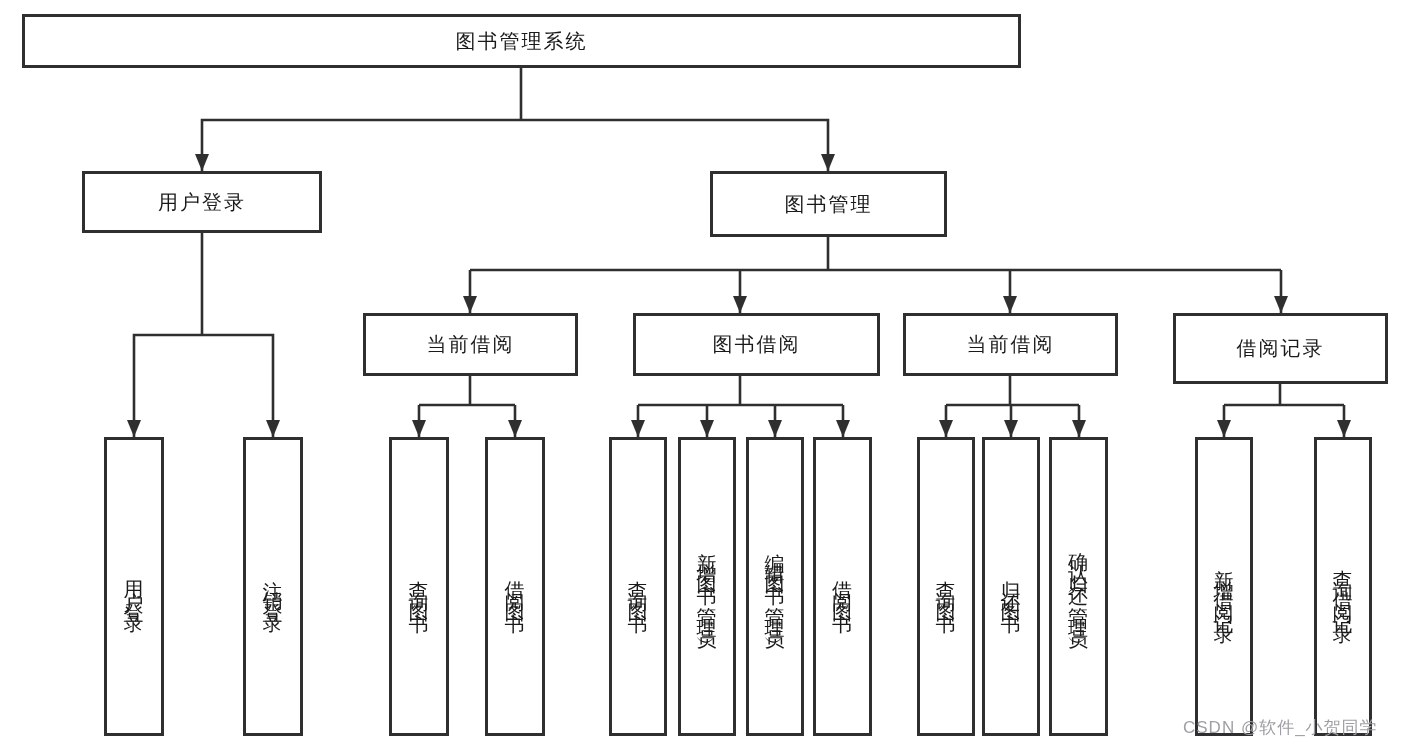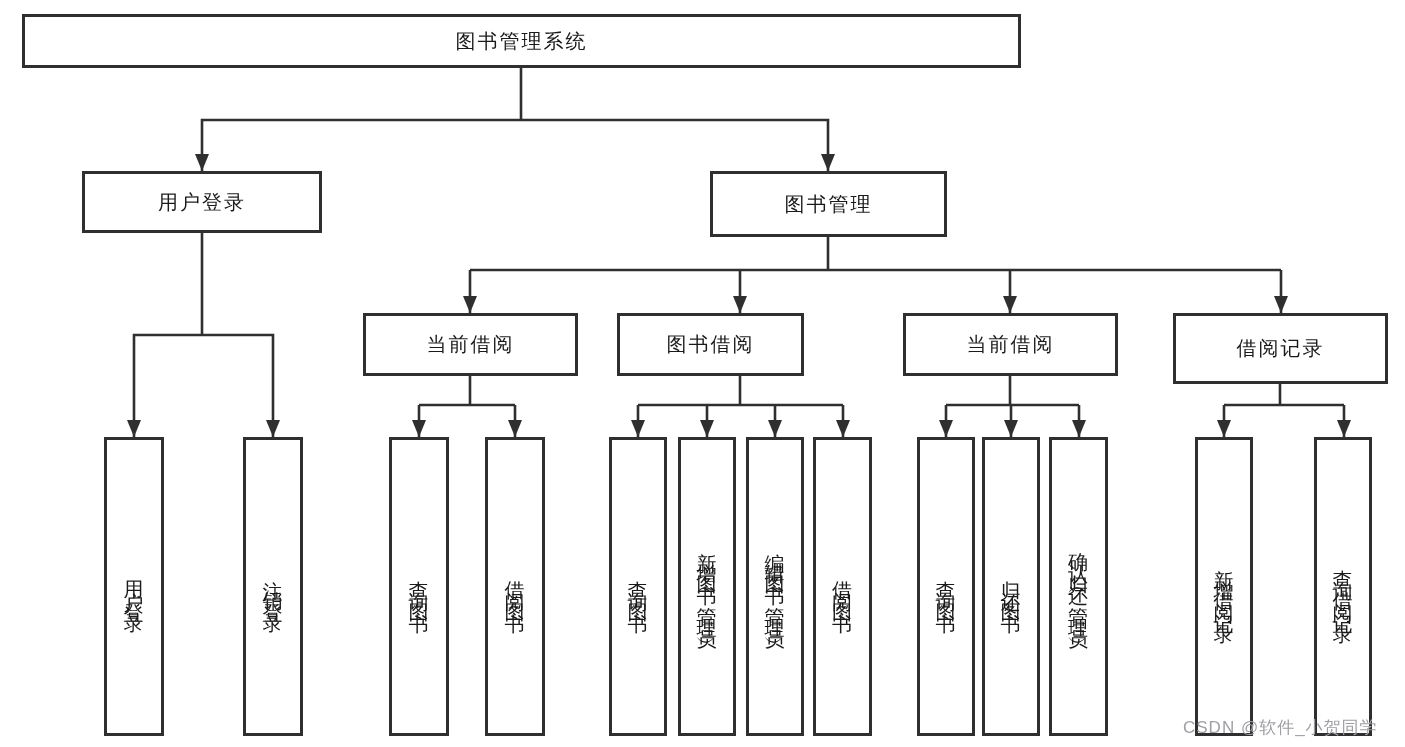--- a/index.html
+++ b/index.html
@@ -97,21 +97,21 @@
   <div class="node h" style="left:82px;top:171px;width:240px;height:62px;">
     <span>用户登录</span>
   </div>
   <div class="node h" style="left:710px;top:171px;width:237px;height:66px;">
     <span>图书管理</span>
   </div>
 
   <div class="node h" style="left:363px;top:313px;width:215px;height:63px;">
     <span>当前借阅</span>
   </div>
-  <div class="node h" style="left:617px;top:313px;width:187px;height:63px;font-family:Liberation Mono, monospace;">
+  <div class="node h" style="left:633px;top:313px;width:247px;height:63px;font-family:Liberation Mono, monospace;">
     <span>图书借阅</span>
   </div>
   <div class="node h" style="left:903px;top:313px;width:215px;height:63px;">
     <span>当前借阅</span>
   </div>
   <div class="node h" style="left:1173px;top:313px;width:215px;height:71px;">
     <span>借阅记录</span>
   </div>
 
   <div class="node v" style="left:104px;top:437px;width:60px;height:299px;">

